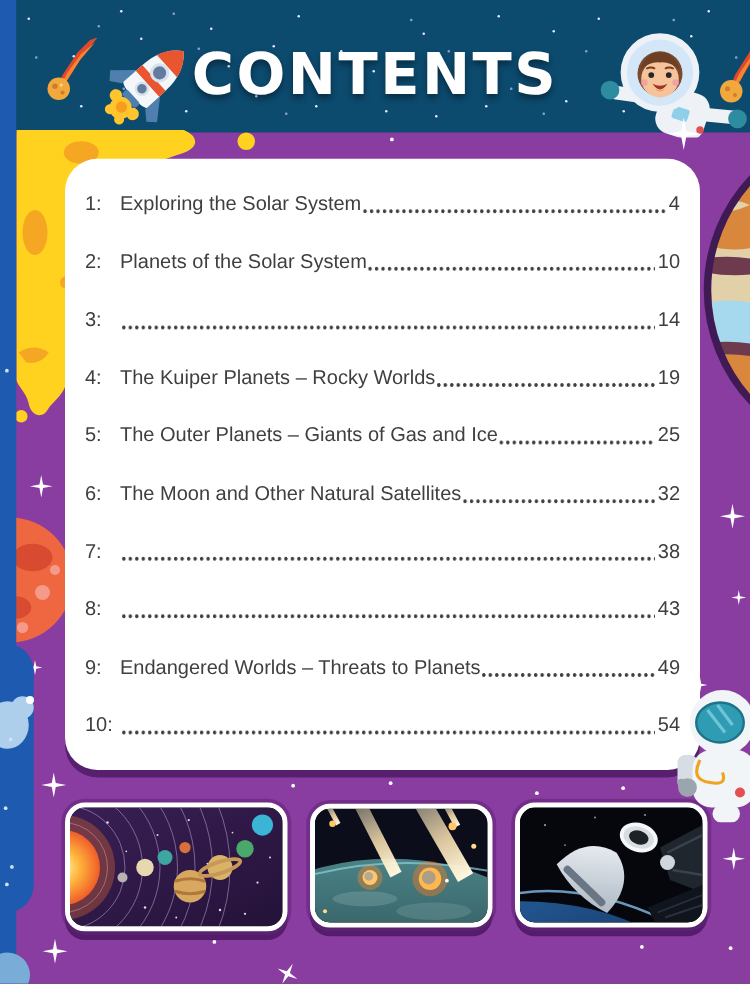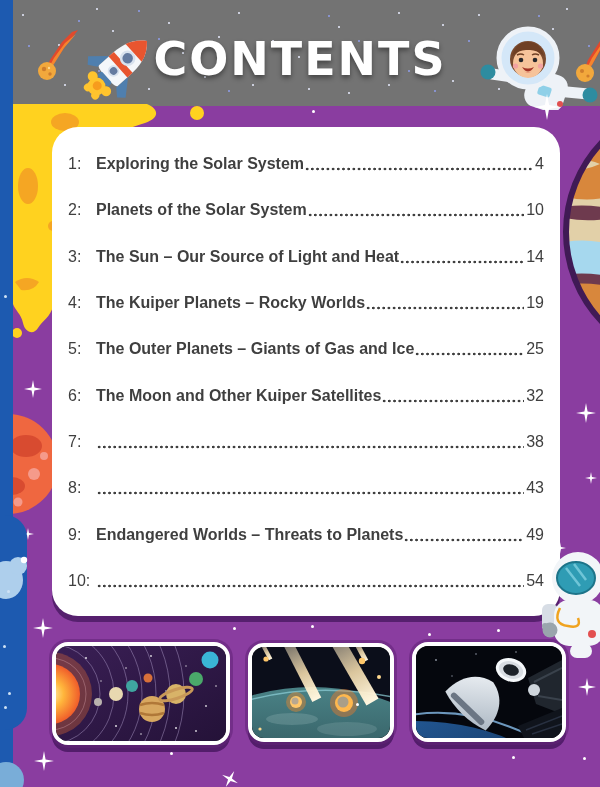--- a/index.html
+++ b/index.html
@@ -1,19 +1,19 @@
 <!DOCTYPE html>
 <html><head>
 <meta charset="utf-8">
 <style>
   html,body{margin:0;padding:0;background:#555;}
   .page{position:relative;width:600px;height:787px;overflow:hidden;background:#8a3da0;font-family:"Liberation Sans",sans-serif;}
 
   
-  .banner{position:absolute;left:0;top:0;width:600px;height:106px;background:#737373;z-index:0;text-decoration:underline;}
+  .banner{position:absolute;left:0;top:0;width:600px;height:106px;background:#0c4a6e;z-index:0;text-decoration:underline;}
   .stars-a{position:absolute;left:0;top:0;width:2px;height:2px;border-radius:50%;background:transparent;
     box-shadow:22px 14px #e8ecff,58px 44px #e8ecff,96px 8px #e8ecff,132px 56px #e8ecff,168px 22px #e8ecff,
     204px 76px #e8ecff,238px 12px #e8ecff,272px 40px #e8ecff,308px 88px #e8ecff,338px 26px #e8ecff,
     368px 60px #e8ecff,398px 12px #e8ecff,424px 46px #e8ecff,452px 80px #e8ecff,478px 14px #e8ecff,
     516px 50px #e8ecff,552px 28px #e8ecff,582px 68px #e8ecff,148px 88px #e8ecff,64px 84px #e8ecff,
     348px 92px #e8ecff,498px 88px #e8ecff,218px 36px #e8ecff,388px 84px #e8ecff,298px 56px #e8ecff,
     566px 8px #e8ecff,44px 64px #e8ecff,112px 30px #e8ecff,182px 52px #e8ecff,252px 84px #e8ecff,
     442px 24px #e8ecff,532px 84px #e8ecff;}
   .stars-b{position:absolute;left:0;top:0;width:1.5px;height:1.5px;border-radius:50%;background:transparent;
     box-shadow:78px 20px #8d9ae0,138px 10px #8d9ae0,198px 55px #8d9ae0,258px 65px #8d9ae0,328px 15px #8d9ae0,
@@ -28,21 +28,21 @@
   .blue-strip{position:absolute;left:0;top:0;width:13px;height:787px;background:#1d5ab0;z-index:6;}
   .blue-bulge{position:absolute;left:0;top:515px;width:27px;height:215px;background:#1d5ab0;border-radius:0 22px 22px 0;z-index:6;}
   .svg-abs{position:absolute;}
 
   
   .card{position:absolute;left:52px;top:127px;width:508px;height:489px;background:#ffffff;border-radius:26px;
     box-shadow:0 6px 0 #56206e;z-index:3;}
   .toc{position:absolute;left:0;top:0;right:0;bottom:0;padding:14px 16px 12px 16px;display:flex;flex-direction:column;justify-content:space-around;}
   .row{display:flex;align-items:center;font-size:16px;color:#3f3f3f;}
   .num{width:28px;flex:0 0 28px;}
-  .t{white-space:nowrap;font-weight:bold;}
+  .t{white-space:nowrap;}
   .leader{flex:1;height:6px;transform:translateY(5px);margin:0 2px 0 1px;
     background-image:radial-gradient(circle at 2px 3px,#3f3f3f 1.25px,rgba(0,0,0,0) 1.6px);
     background-size:5.2px 6px;background-repeat:repeat-x;}
   .pg{text-align:right;}
 
   
   .photo{position:absolute;border:4px solid #ffffff;border-radius:16px;overflow:hidden;z-index:3;
     box-shadow:0 0 0 3px rgba(96,34,118,.55),0 7px 0 #531d6b;background:#111;}
   .photo svg{display:block;}
   .p1{left:52px;top:642px;width:170px;height:95px;}
@@ -181,39 +181,38 @@
           <span class="pg">4</span>
         </div>
       <div class="row">
           <span class="num">2:</span>
           <span class="t">Planets of the Solar System</span>
           <span class="leader"></span>
           <span class="pg">10</span>
         </div>
       <div class="row">
           <span class="num">3:</span>
-          <span class="t">The Sun – Our Source of Light and Heat </span>
           <span class="leader"></span>
           <span class="pg">14</span>
         </div>
       <div class="row">
           <span class="num">4:</span>
           <span class="t">The Kuiper Planets – Rocky Worlds</span>
           <span class="leader"></span>
           <span class="pg">19</span>
         </div>
       <div class="row">
           <span class="num">5:</span>
           <span class="t">The Outer Planets – Giants of Gas and Ice</span>
           <span class="leader"></span>
           <span class="pg">25</span>
         </div>
       <div class="row">
           <span class="num">6:</span>
-          <span class="t">The Moon and Other Kuiper Satellites</span>
+          <span class="t">The Moon and Other Natural Satellites</span>
           <span class="leader"></span>
           <span class="pg">32</span>
         </div>
       <div class="row">
           <span class="num">7:</span>
           <span class="leader"></span>
           <span class="pg">38</span>
         </div>
       <div class="row">
           <span class="num">8:</span>

